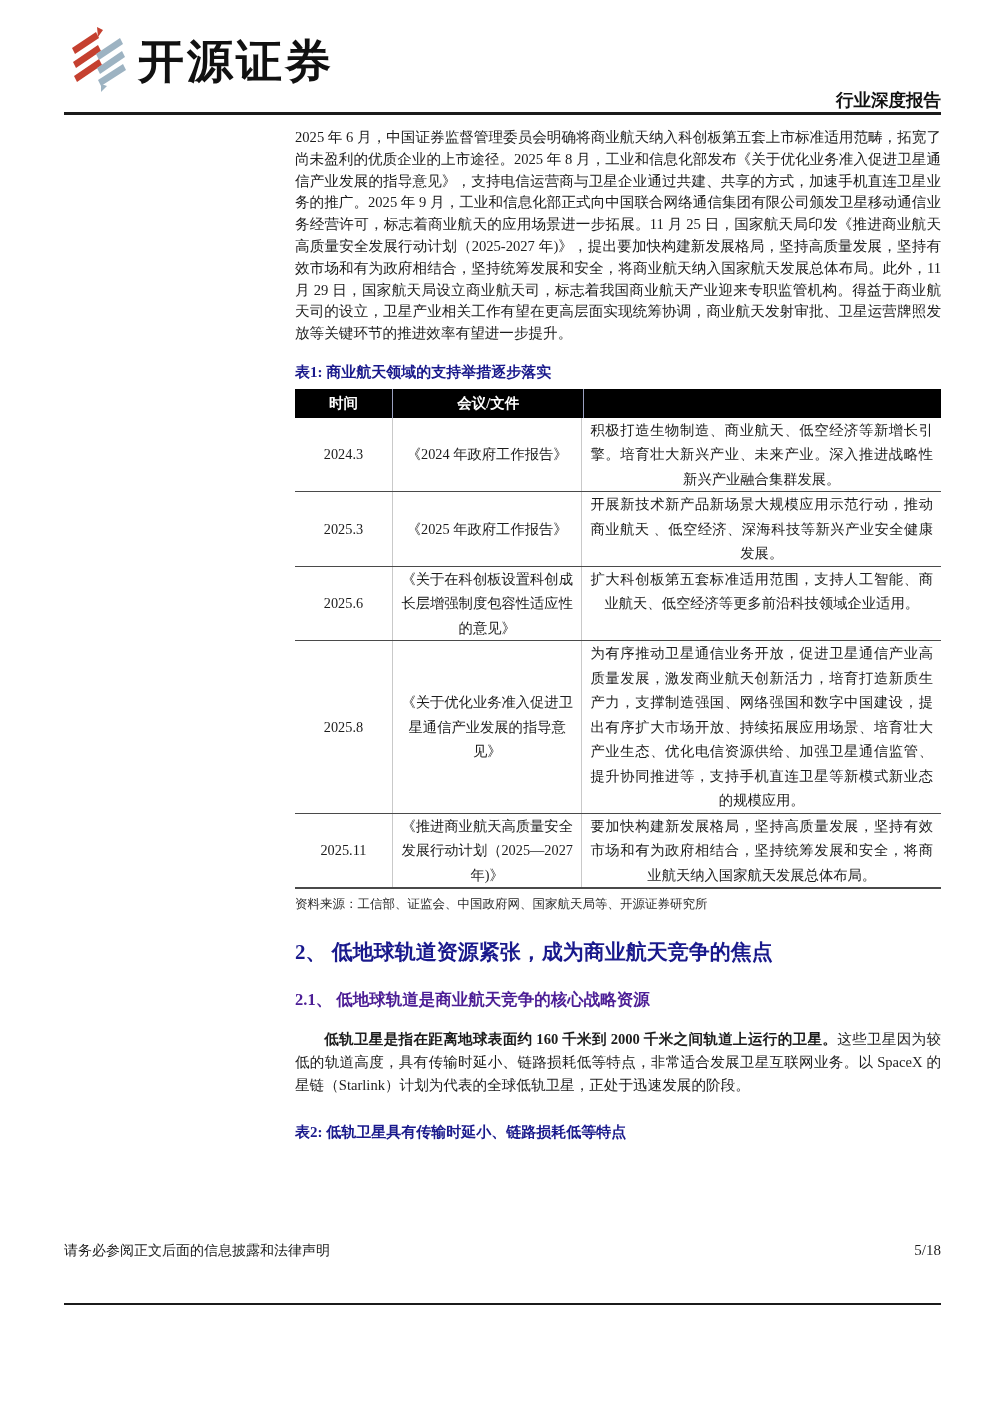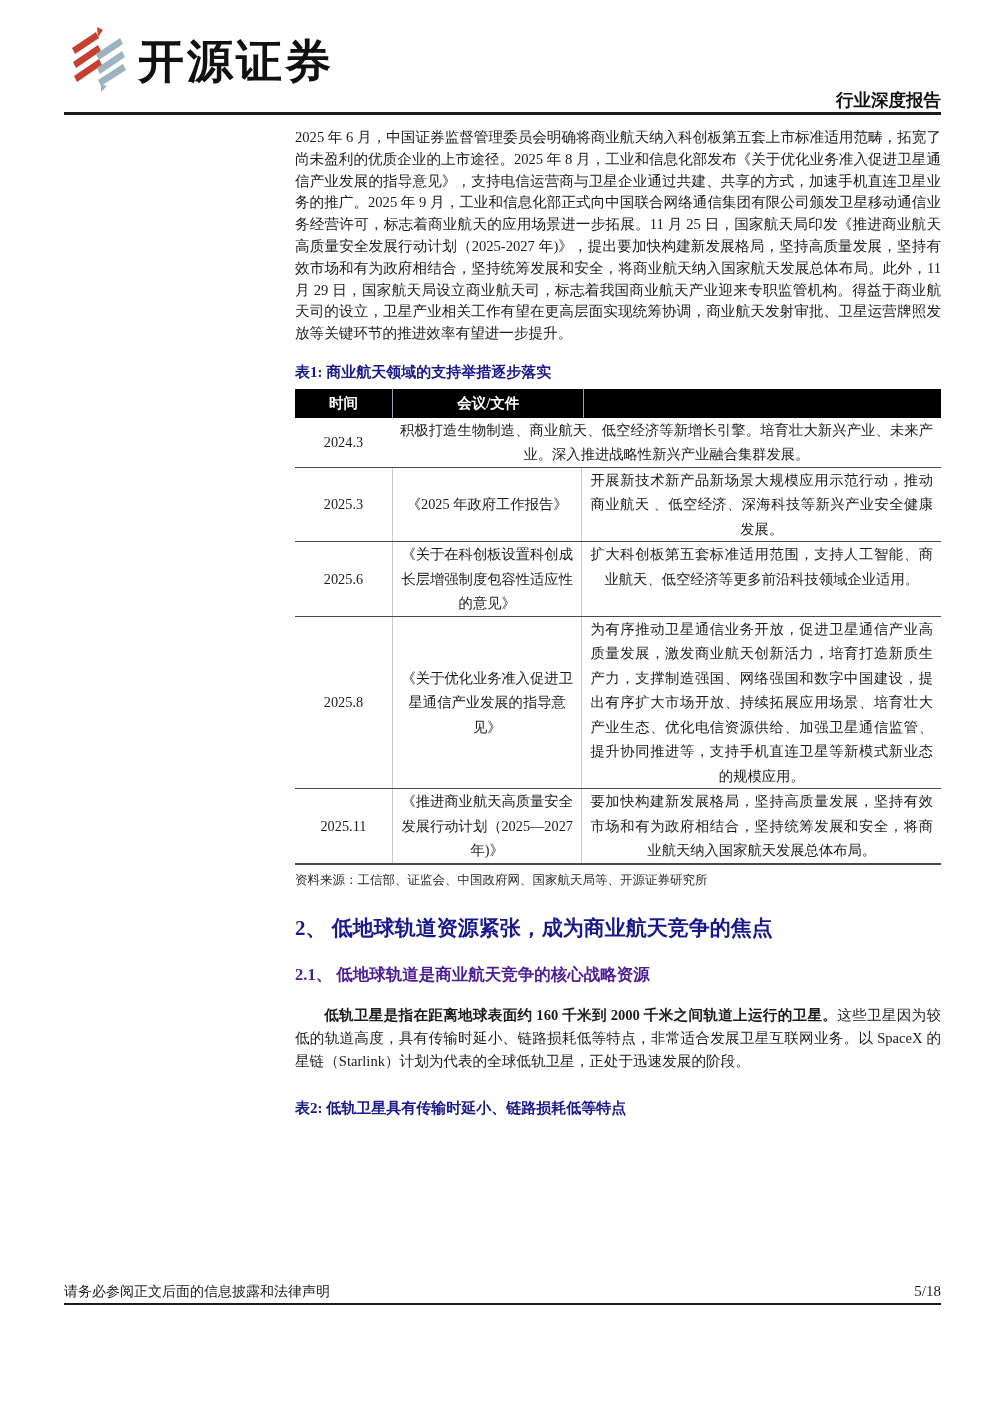--- a/index.html
+++ b/index.html
@@ -33,21 +33,21 @@
   .c-content{flex:1;text-align:justify;text-align-last:center;}
   .t-source{margin:7px 0 0 0;font-size:12.5px;color:#2a2a2a;}
   
   .sec-h1{margin:26px 0 0 0;font-size:21px;font-weight:bold;color:#19198c;line-height:1.3;}
   .sec-h2{margin:22px 0 0 0;font-size:16.5px;font-weight:bold;color:#4c1d95;line-height:1.3;}
   .body-p{margin:18px 0 0 0;font-size:14.6px;line-height:23px;text-align:justify;text-indent:2em;}
   .lead{font-weight:bold;}
   .tbl-caption2{margin:26px 0 0 0;font-size:15px;font-weight:bold;color:#19198c;}
   
   .footer-rule{position:absolute;left:64px;top:1303px;width:877px;height:2px;background:#1b1b1b;}
-  .footer{position:absolute;left:64px;top:1283px;width:877px;display:flex;
+  .footer{position:absolute;left:64px;top:1242px;width:877px;display:flex;
     justify-content:space-between;align-items:flex-start;}
   .footer .disclaimer{font-size:14px;color:#1c1c1c;}
   .footer .pageno{font-size:15px;color:#1c1c1c;margin-left:24px;}
 </style>
 </head>
 <body>
 
 <div class="logo-row">
   <span>
     <svg width="60" height="66" viewBox="0 0 60 66" aria-hidden="true">
@@ -78,20 +78,21 @@
   <div class="tbl-caption">表1: 商业航天领域的支持举措逐步落实</div>
 
   <div class="t-table">
     <div class="t-head">
       <div class="hc c-time">时间</div>
       <div class="hc c-doc">会议/文件</div>
     </div>
     <div id="table1-body">
         <div class="t-row">
           <div class="t-cell c-time">2024.3</div>
+          <div class="t-cell c-doc">《2024 年政府工作报告》</div>
           <div class="t-cell c-content">积极打造生物制造、商业航天、低空经济等新增长引擎。培育壮大新兴产业、未来产业。深入推进战略性新兴产业融合集群发展。</div>
         </div>
         <div class="t-row">
           <div class="t-cell c-time">2025.3</div>
           <div class="t-cell c-doc">《2025 年政府工作报告》</div>
           <div class="t-cell c-content">开展新技术新产品新场景大规模应用示范行动，推动商业航天 、低空经济、深海科技等新兴产业安全健康发展。</div>
         </div>
         <div class="t-row">
           <div class="t-cell c-time">2025.6</div>
           <div class="t-cell c-doc">《关于在科创板设置科创成长层增强制度包容性适应性的意见》</div>

